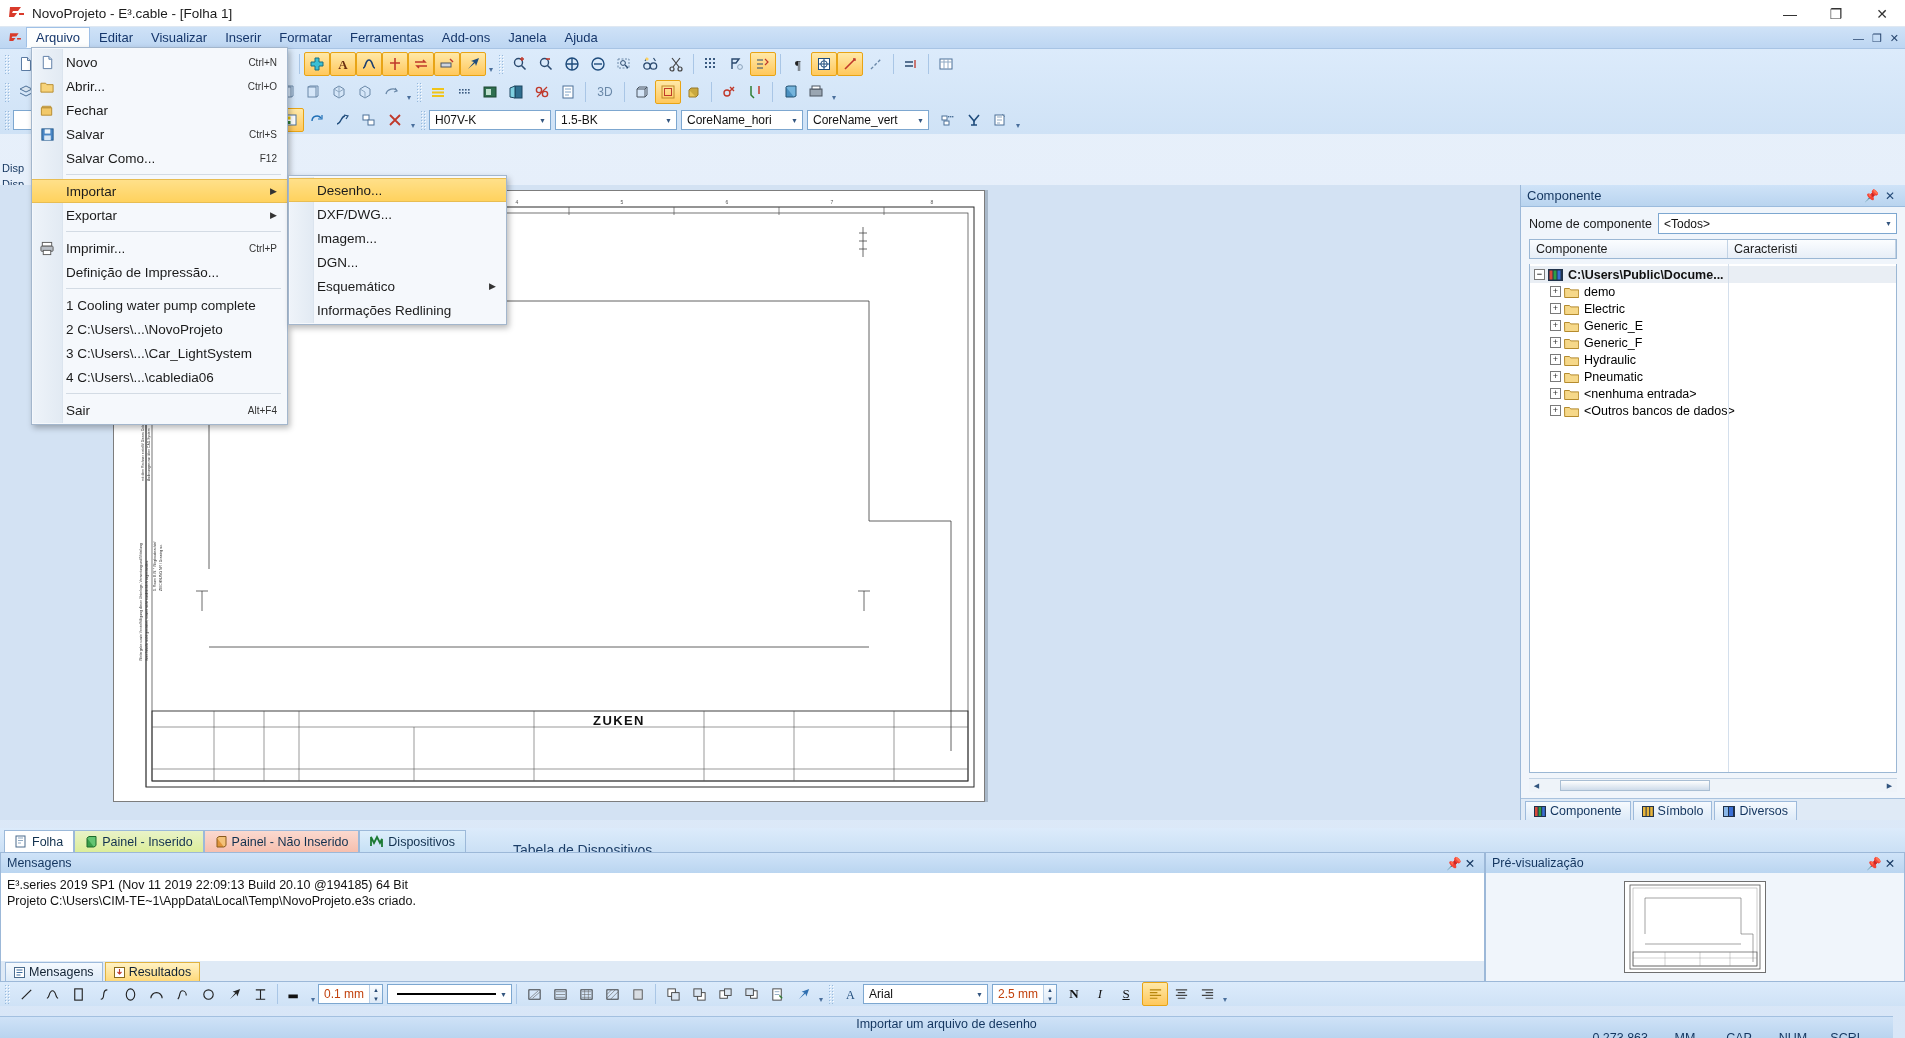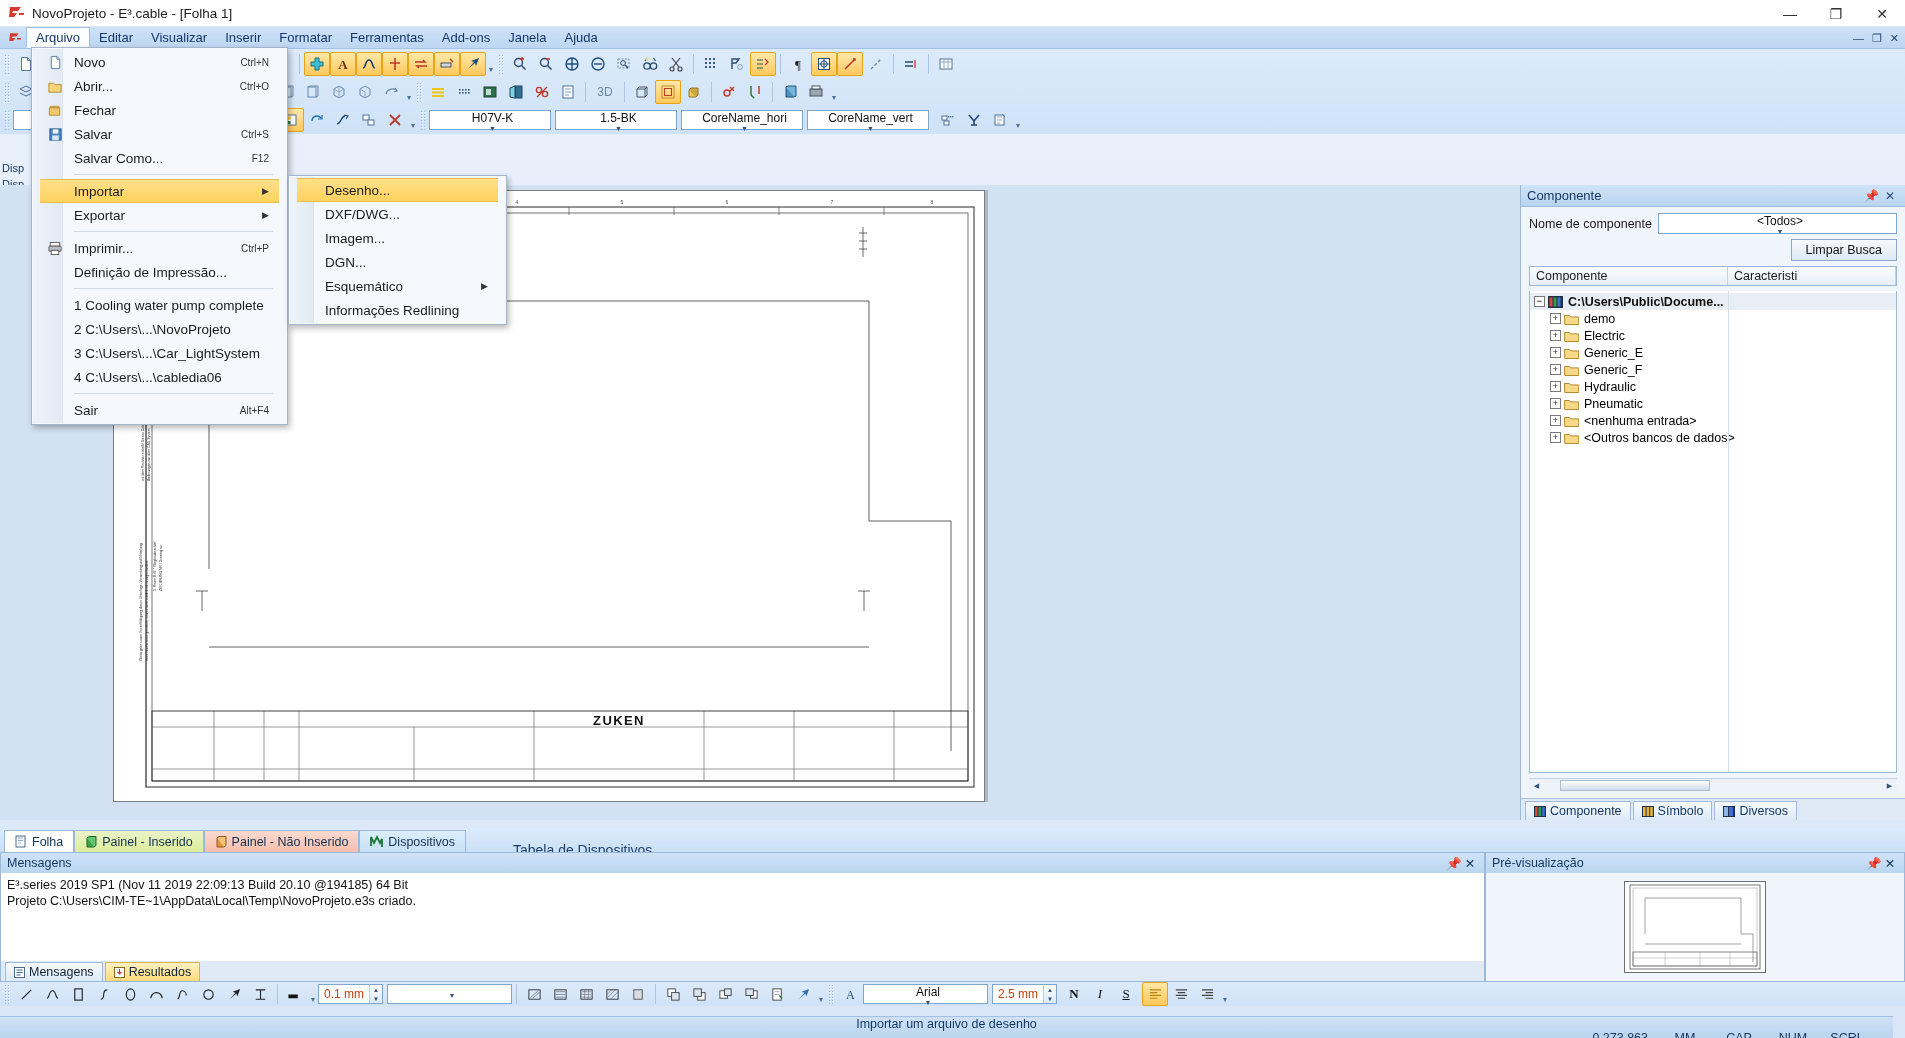--- a/index.html
+++ b/index.html
@@ -51,29 +51,29 @@
   .chev { width:10px; height:24px; display:flex; align-items:flex-end; justify-content:center;
           color:#4a6f9c; font-size:8px; padding-bottom:2px; }
 
   .spin { display:flex; align-items:center; height:20px; border:1px solid #7da7d0; background:#fff; }
   .spin .val { padding:0 5px; font-size:12px; color:#c2410c; min-width:34px; }
   .spin .arrows { display:flex; flex-direction:column; width:13px; border-left:1px solid #b9cfe6; height:100%;
                   background:linear-gradient(180deg,#fbfdff,#dce9f7); }
   .spin .arrows span { flex:1; display:flex; align-items:center; justify-content:center; font-size:6px; color:#2b4d77;}
 
   .combo { height:20px; border:1px solid #7da7d0; background:#fff; display:flex; align-items:center;
-           justify-content:space-between; font-size:12px; color:#111; padding-left:5px;flex-direction:column; }
+           justify-content:space-between; font-size:12px; color:#111; padding-left:5px; }
   .combo .cbarrow { width:15px; height:100%; display:flex; align-items:center; justify-content:center;
                     font-size:7px; color:#33557f; }
   .lineswatch { flex:1; display:flex; align-items:center; padding-left:4px; }
   .lineswatch i { display:block; height:2px; background:#000; width:100%; }
 
   
   .menu-pop { position:absolute; background:#f5f8fc; border:1px solid #a3b6cc;
-              box-shadow: 2px 3px 6px rgba(0,0,0,.28); padding: 2px 8px; z-index: 60; }
+              box-shadow: 2px 3px 6px rgba(0,0,0,.28); padding: 2px 0; z-index: 60; }
   .menu-pop .gutter { position:absolute; left:1px; top:1px; bottom:1px; width:30px;
                       background:linear-gradient(90deg,#eef3f9,#e2eaf3); border-right:1px solid #dbe4ee; }
   .mi { position:relative; display:flex; align-items:center; height:24px; padding-left:30px; padding-right:10px;
         font-size:13.5px; color:#1b1b1b; white-space:nowrap; z-index:2; }
   .mi .ic { position:absolute; left:4px; width:22px; height:22px; display:flex; align-items:center; justify-content:center; }
   .mi .lbl { flex:1; padding-left: 4px; }
   .mi .acc { color:#333; padding-left: 30px; font-size:10px; }
   .mi .arr { margin-left:16px; font-size:9px; color:#333; }
   .mi.hl { background: linear-gradient(180deg,#ffe08a 0%, #ffd25e 100%); border-top:1px solid #e8bd52; border-bottom:1px solid #e8bd52; }
   .mi-sep { height:1px; background:#d3dbe4; margin:4px 6px 4px 34px; }
@@ -950,23 +950,20 @@
       <span class="pin">📌</span>
       <span class="x">✕</span>
     </div>
     <div class="rp-body">
       <div class="rp-row">
         <span>Nome de componente</span>
         <span class="combo" style="flex:1;height:21px;">
           <span>&lt;Todos&gt;</span>
           <span class="cbarrow">▼</span>
         </span>
-      </div>
-      <div class="rp-row" style="justify-content:flex-end;">
-        <span class="btn-std">Limpar Busca</span>
       </div>
 
       <div class="tree-head">
         <div style="width:198px;">Componente</div>
         <div style="flex:1;">Caracteristi</div>
       </div>
 
       <div class="tree">
         <div style="padding:2px 0 0 0;">
           <div class="tnode root" style="padding-left:4px;">

